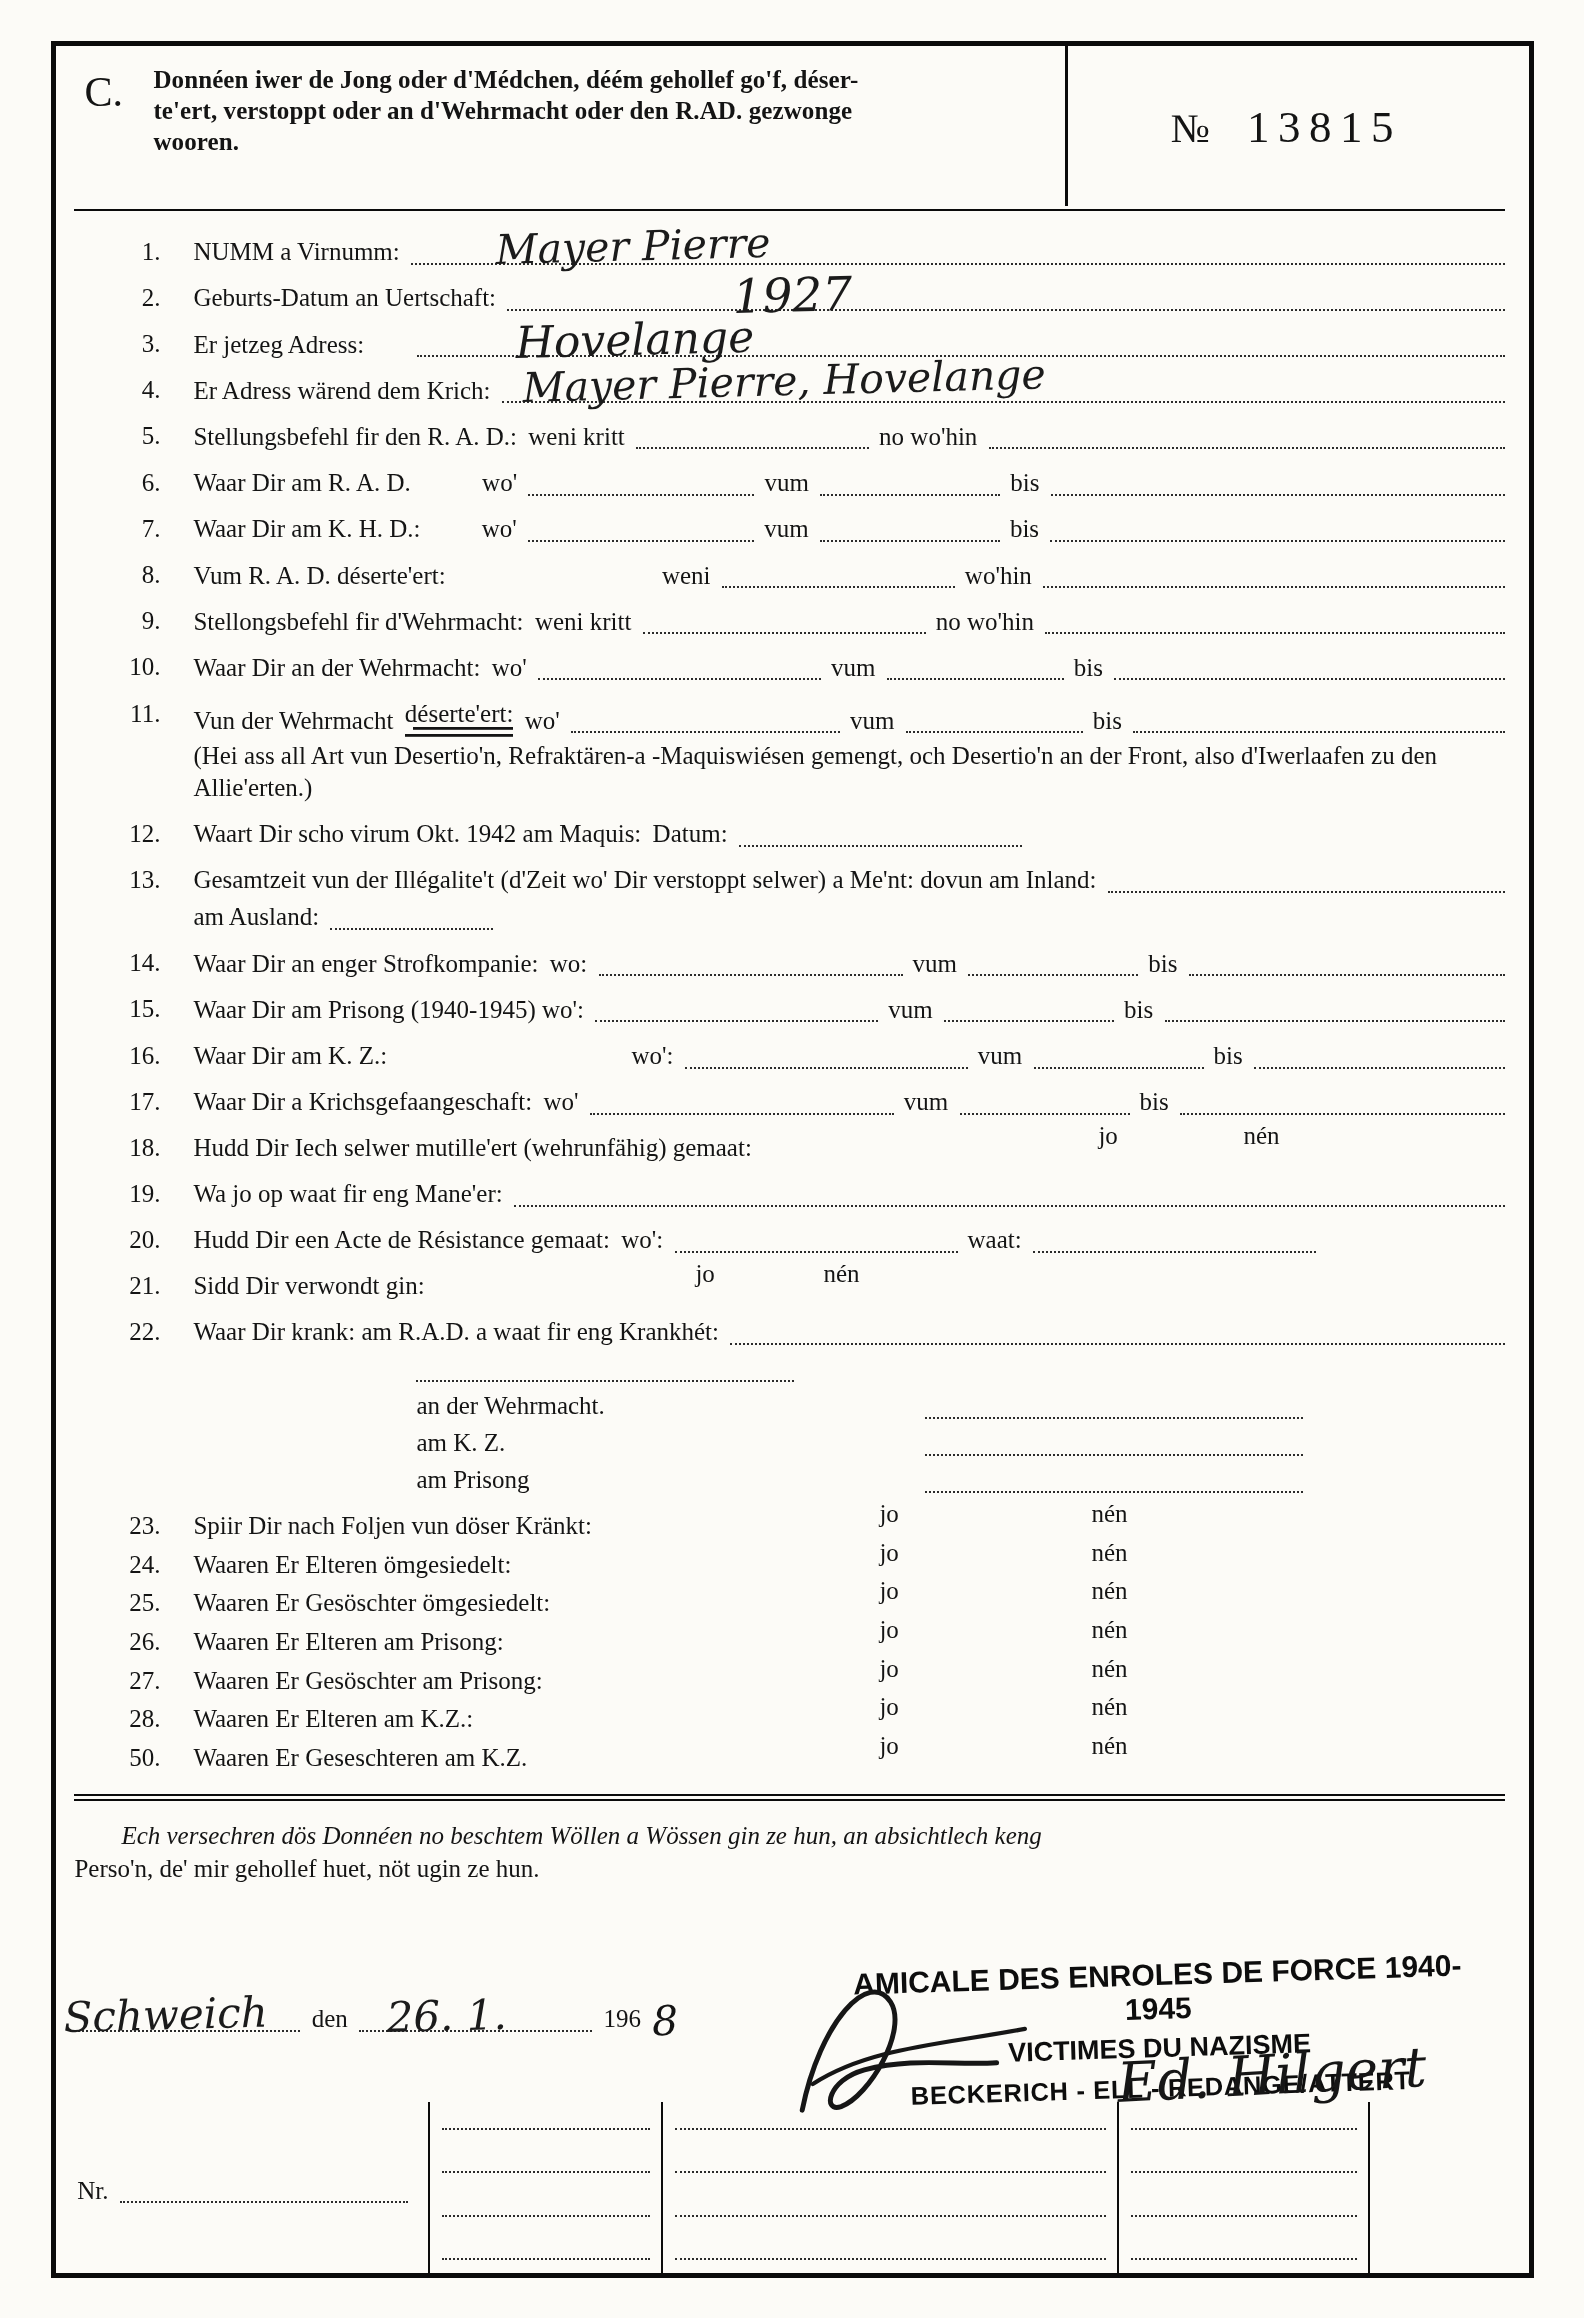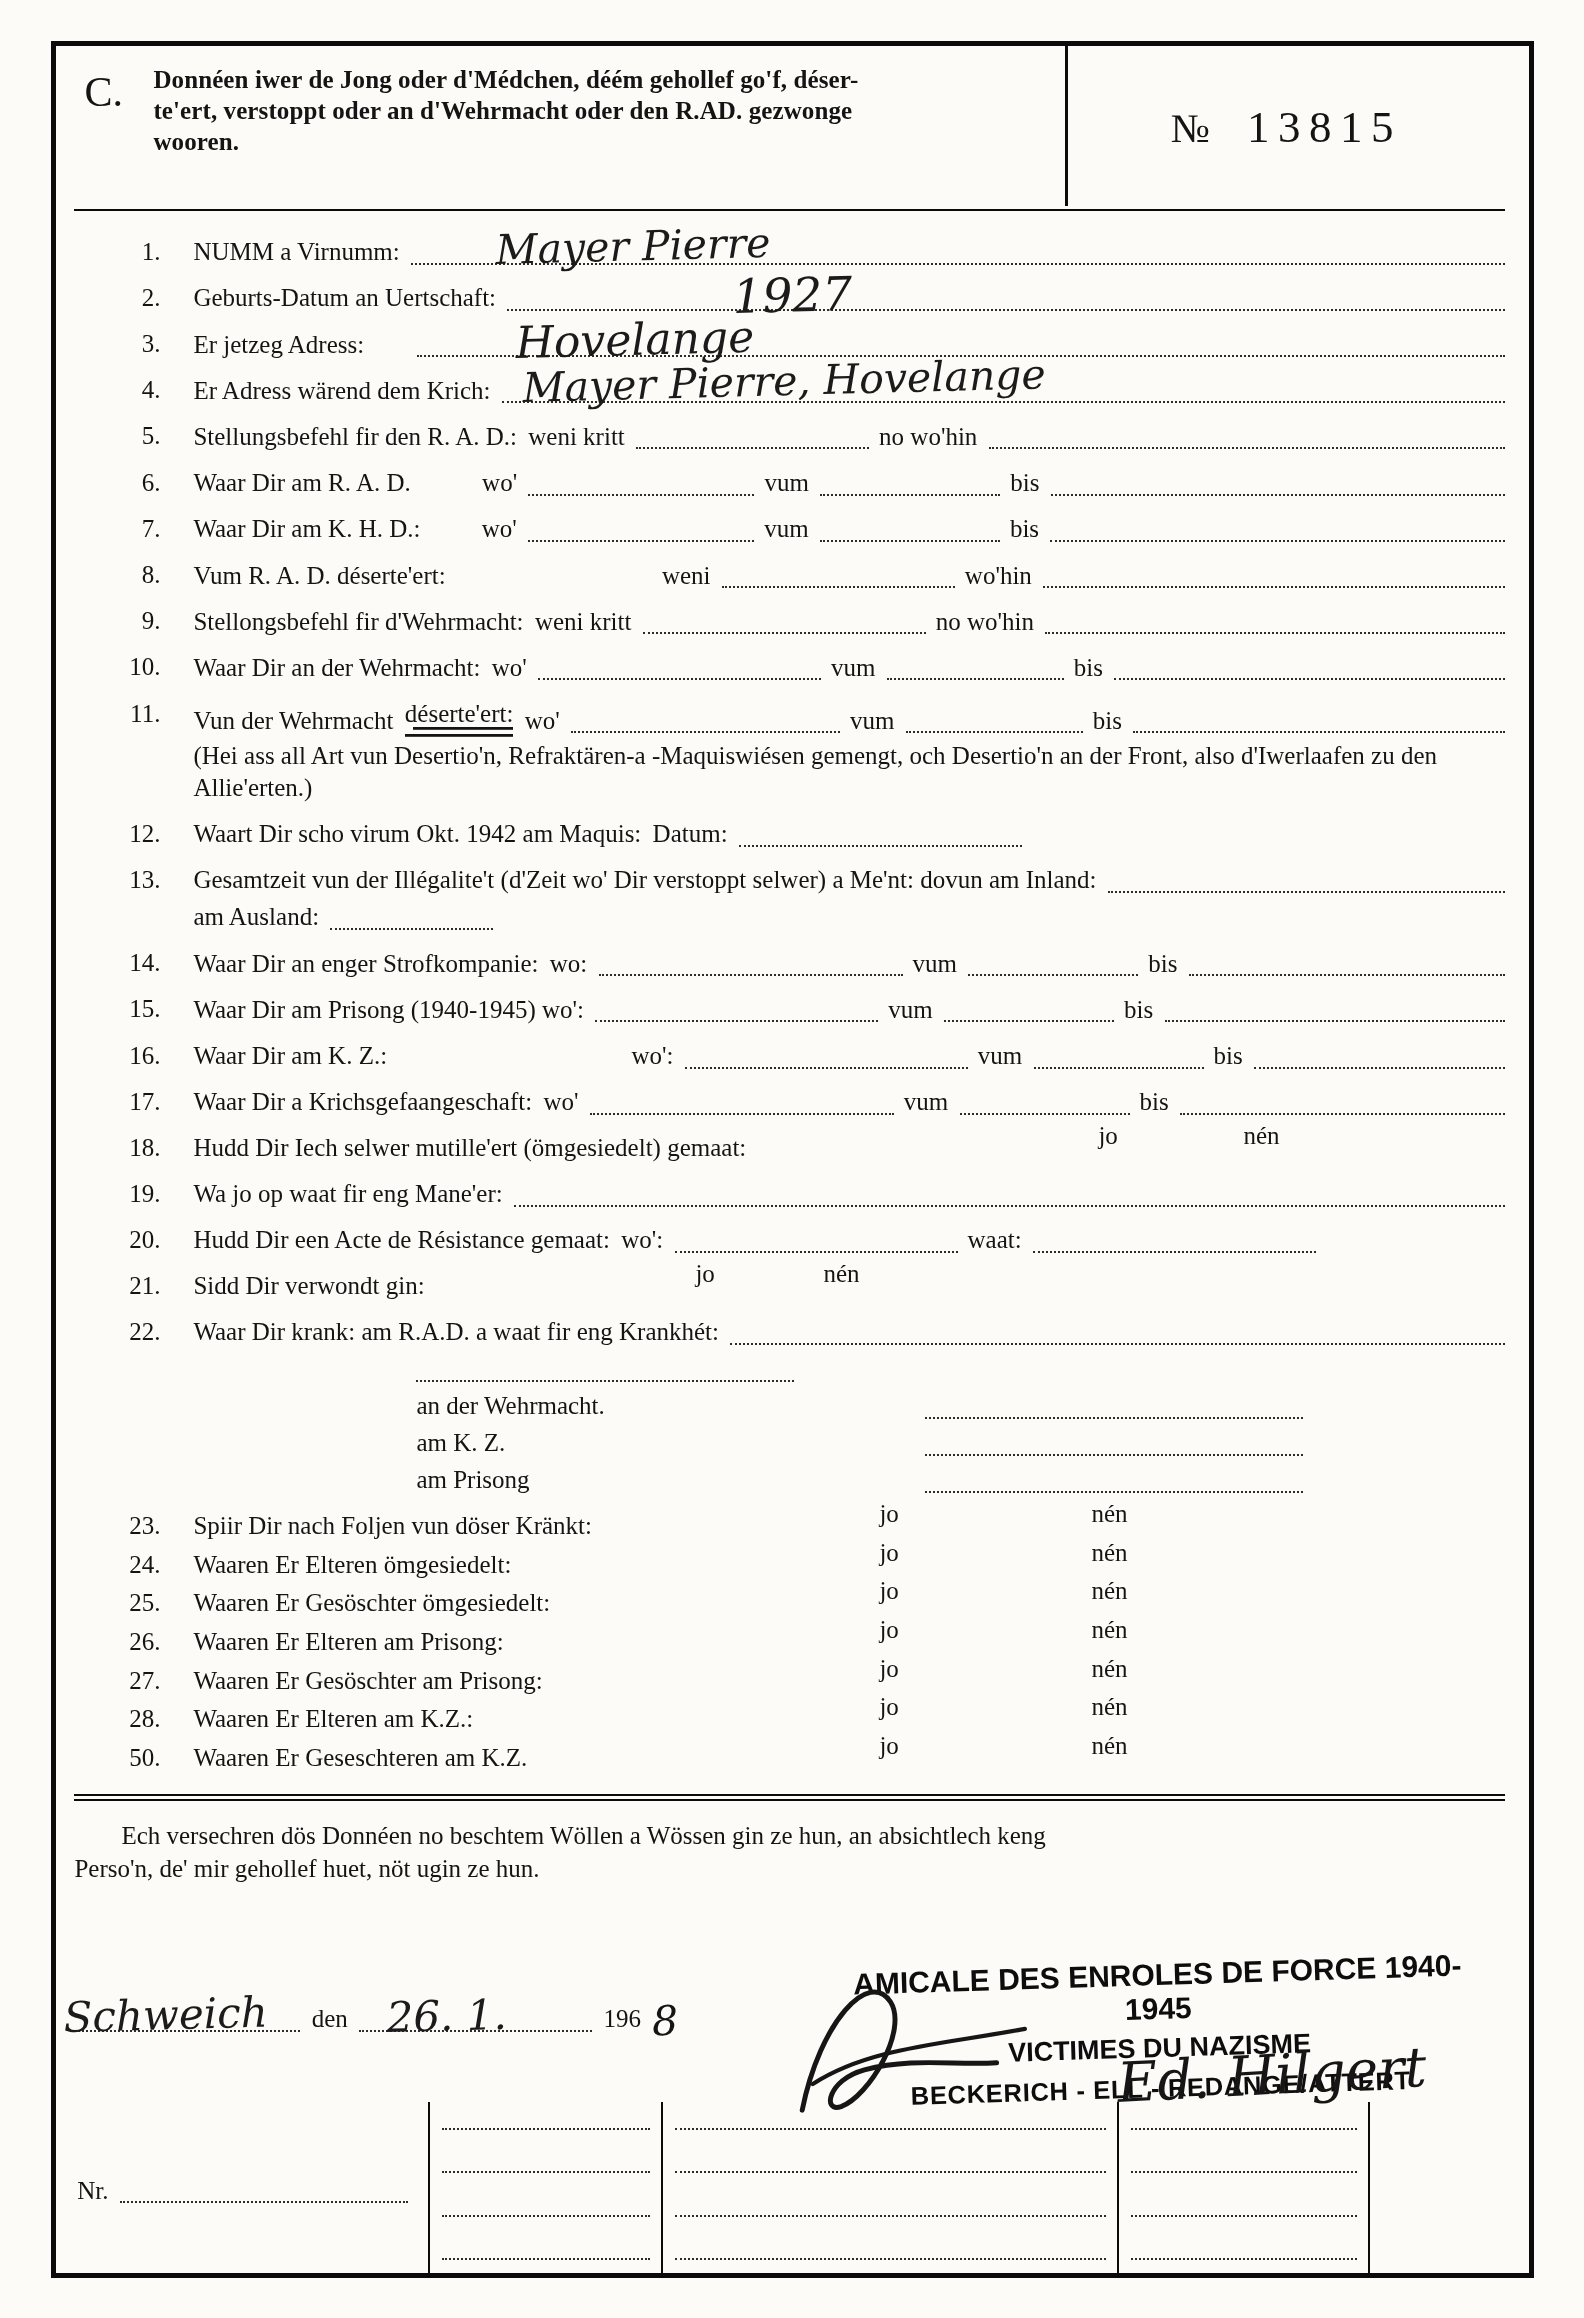--- a/index.html
+++ b/index.html
@@ -60,21 +60,21 @@
   .hand {
     position:absolute; bottom:-4.2px;
     font-family:"DejaVu Serif",serif; font-style:italic;
     font-size:40px; white-space:nowrap; color:#1b1b1b;
     transform:rotate(-1.5deg); transform-origin:left bottom;
   }
 
   
   .dblrule { margin-top:20px; height:7px; border-top:2.1px solid #0b0b0b; border-bottom:2.1px solid #0b0b0b; }
   .decl { margin-top:18.4px; font-size:25px; line-height:33px; }
-  .decl1 { text-indent:47px; }
+  .decl1 { text-indent:47px;font-style:italic; }
 
   
   .signarea { position:relative; height:249px; margin-top:4.2px; z-index:3; }
   .dateline { position:absolute; left:0; top:112px; display:flex; align-items:flex-end; font-size:25px; line-height:33px; }
   .dotseg { border-bottom:2.3px dotted #2b2b2b; height:30px; position:relative; margin:0 11.3px 3.5px 0; flex:none; }
   .w1 { width:226px; }
   .w2 { width:233px; }
   .dl { font-size:42px; }
   .hand-inline { display:inline-block; font-family:"DejaVu Serif",serif; font-style:italic; font-size:41px; transform:rotate(-2deg); position:relative; top:2.8px; }
   .stamp {
@@ -348,21 +348,21 @@
               <span class="dots" style="width: 170px; flex: 0 0 auto;"></span>
               <span class="t">bis</span>
               <span class="dots"></span>
             </div>
           </div>
         </div>
         <div class="item">
           <div class="num">18.</div>
           <div class="rows">
             <div class="row">
-              <span class="t">Hudd Dir Iech selwer mutille'ert (ömgesiedelt) gemaat:</span>
+              <span class="t">Hudd Dir Iech selwer mutille'ert (wehrunfähig) gemaat:</span>
               <span class="at" style="left: 905px;">jo</span>
               <span class="at" style="left: 1050px;">nén</span>
             </div>
           </div>
         </div>
         <div class="item">
           <div class="num">19.</div>
           <div class="rows">
             <div class="row">
               <span class="t">Wa jo op waat fir eng Mane'er:</span>

